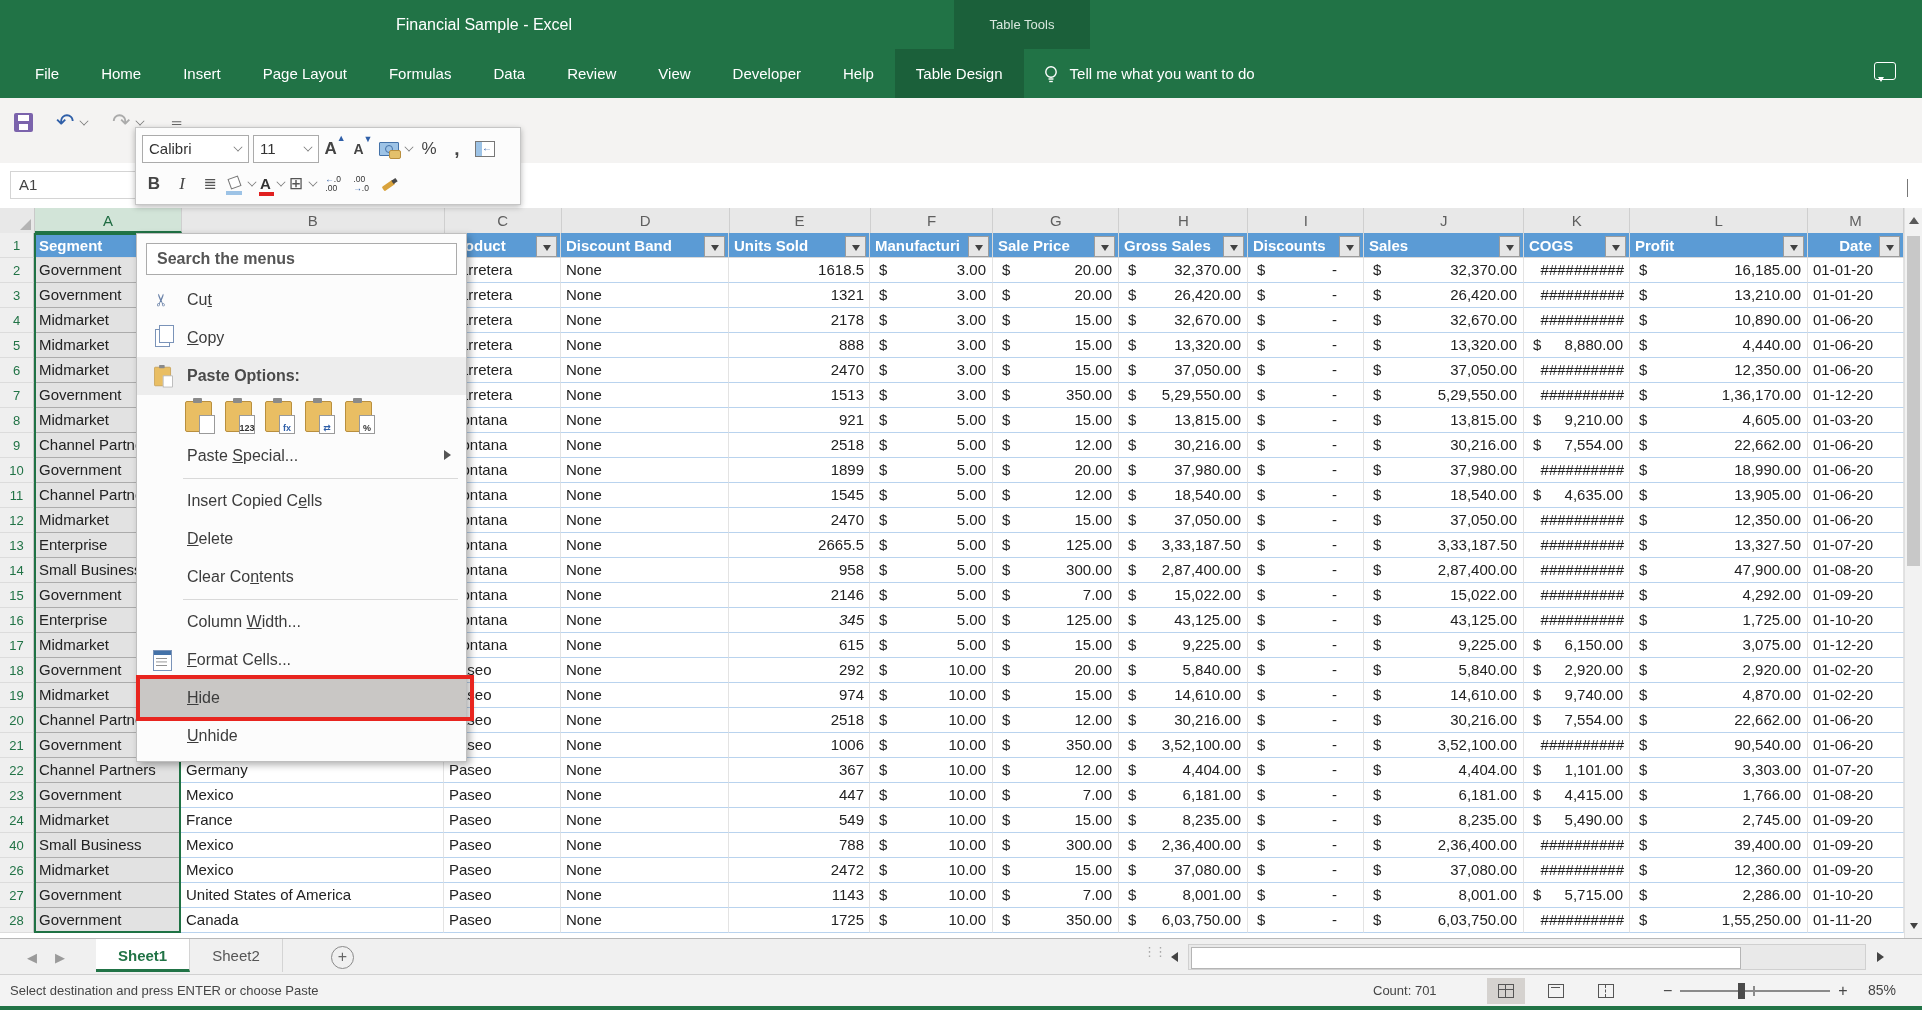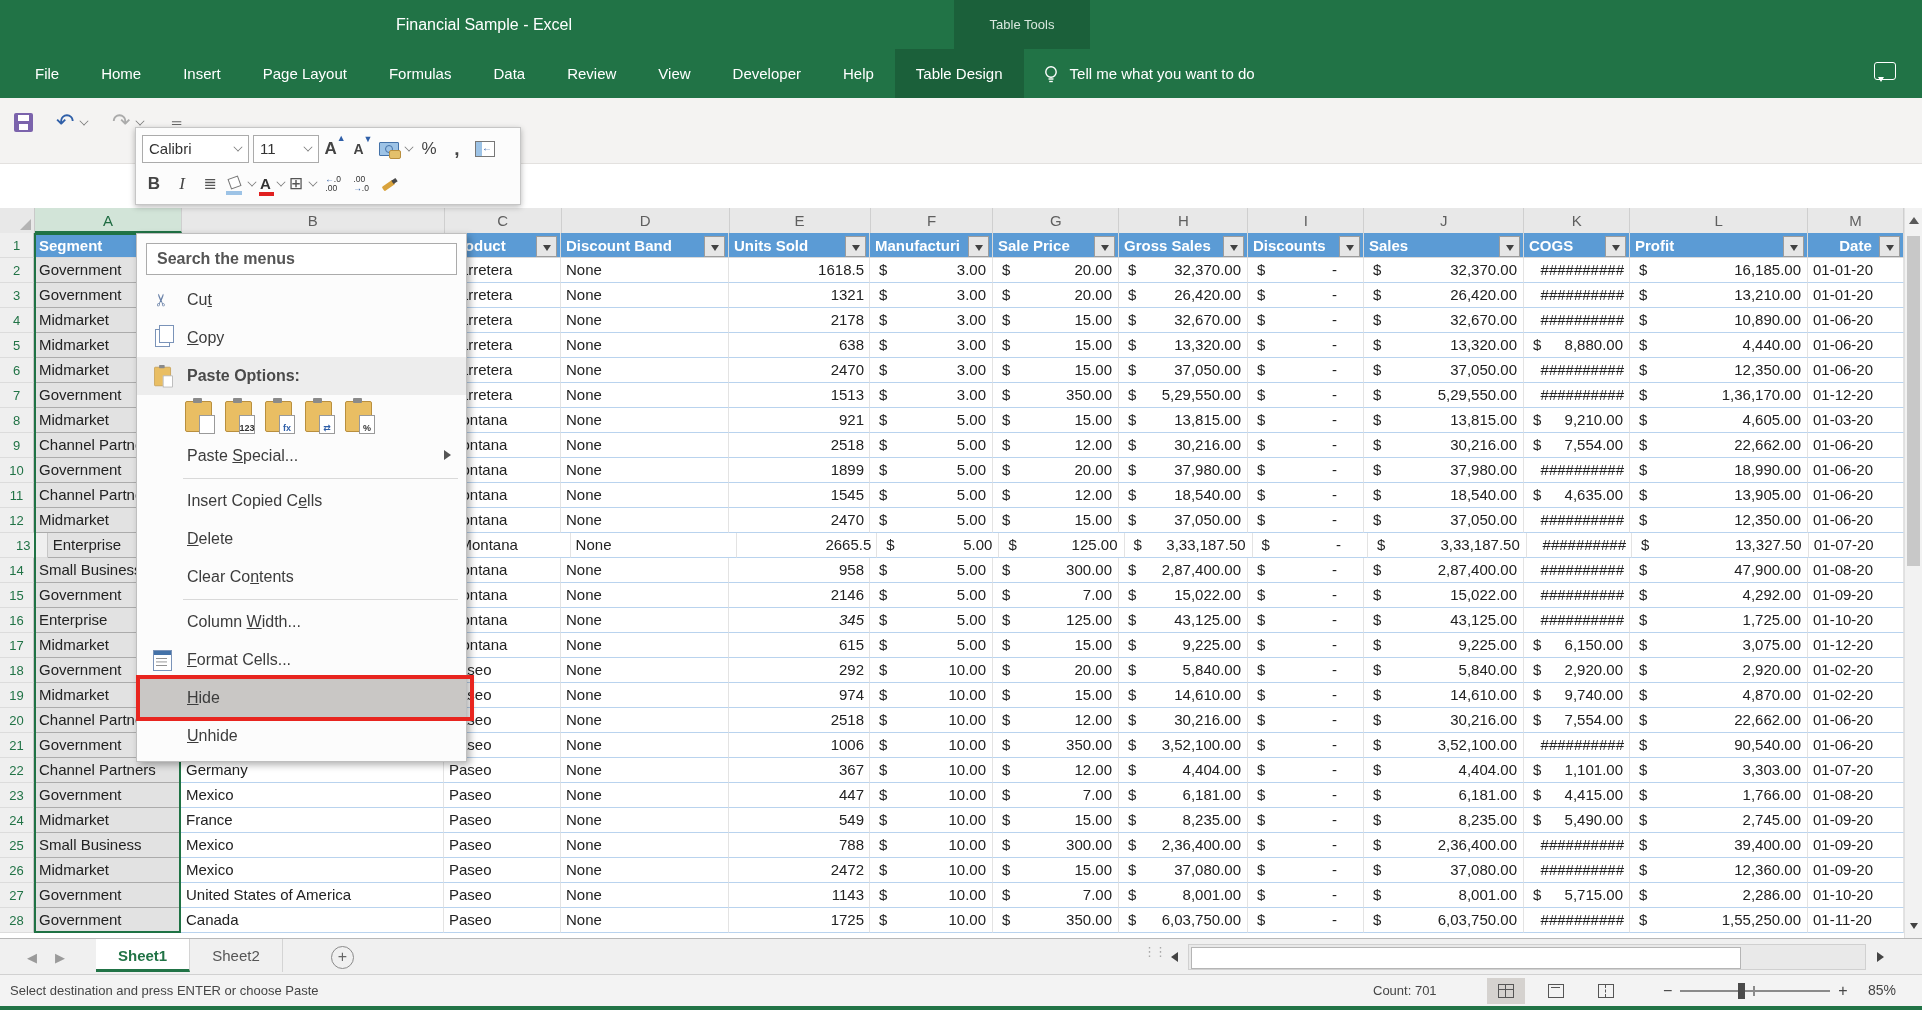--- a/index.html
+++ b/index.html
@@ -207,20 +207,24 @@
       </div>
     <div class="qbtn" style="left:112px;">
         <span class="redo">↷</span>
         <span class="chev"></span>
       </div>
     <div class="qbtn" style="left:172px;">
         <span class="qat-custom">═</span>
       </div>
   </div>
 
+  <div class="fbar">
+    <div class="namebox">A1</div>
+    <div class="fchev"><span class="chev"></span></div>
+  </div>
 
   <div class="lettersrow" id="letters">
       <div class="corner" style="width: 34px;"></div>
       <div class="lcell sel" style="width: 147px;">A</div>
       <div class="lcell" style="width: 263px;">B</div>
       <div class="lcell" style="width: 117px;">C</div>
       <div class="lcell" style="width: 168px;">D</div>
       <div class="lcell" style="width: 141px;">E</div>
       <div class="lcell" style="width: 123px;">F</div>
       <div class="lcell" style="width: 126px;">G</div>
@@ -375,21 +379,21 @@
           <span>10,890.00</span>
         </div>
         <div class="cell" style="width: 96px;">01-06-20</div>
       </div>
       <div class="grow">
         <div class="rn" style="width: 34px;">5</div>
         <div class="cell asel" style="width: 147px;">Midmarket</div>
         <div class="cell" style="width: 263px;"></div>
         <div class="cell" style="width: 117px;">Carretera</div>
         <div class="cell" style="width: 168px;">None</div>
-        <div class="cell num" style="width: 141px;">638</div>
+        <div class="cell num" style="width: 141px;">888</div>
         <div class="cell cur" style="width: 123px;">
           <span>$</span>
           <span>3.00</span>
         </div>
         <div class="cell cur" style="width: 126px;">
           <span>$</span>
           <span>15.00</span>
         </div>
         <div class="cell cur" style="width: 129px;">
           <span>$</span>
@@ -654,21 +658,21 @@
           <span>37,050.00</span>
         </div>
         <div class="cell num" style="width: 106px;">##########</div>
         <div class="cell cur" style="width: 178px;">
           <span>$</span>
           <span>12,350.00</span>
         </div>
         <div class="cell" style="width: 96px;">01-06-20</div>
       </div>
       <div class="grow">
-        <div class="rn" style="width: 48px;">13</div>
+        <div class="rn" style="width: 34px;">13</div>
         <div class="cell asel" style="width: 147px;">Enterprise</div>
         <div class="cell" style="width: 263px;"></div>
         <div class="cell" style="width: 117px;">Montana</div>
         <div class="cell" style="width: 168px;">None</div>
         <div class="cell num" style="width: 141px;">2665.5</div>
         <div class="cell cur" style="width: 123px;">
           <span>$</span>
           <span>5.00</span>
         </div>
         <div class="cell cur" style="width: 126px;">
@@ -1083,21 +1087,21 @@
           <span>$</span>
           <span>5,490.00</span>
         </div>
         <div class="cell cur" style="width: 178px;">
           <span>$</span>
           <span>2,745.00</span>
         </div>
         <div class="cell" style="width: 96px;">01-09-20</div>
       </div>
       <div class="grow">
-        <div class="rn" style="width: 34px;">25</div>
+        <div class="rn" style="width: 34px;">40</div>
         <div class="cell asel" style="width: 147px;">Small Business</div>
         <div class="cell" style="width: 263px;">Mexico</div>
         <div class="cell" style="width: 117px;">Paseo</div>
         <div class="cell" style="width: 168px;">None</div>
         <div class="cell num" style="width: 141px;">788</div>
         <div class="cell cur" style="width: 123px;">
           <span>$</span>
           <span>10.00</span>
         </div>
         <div class="cell cur" style="width: 126px;">

